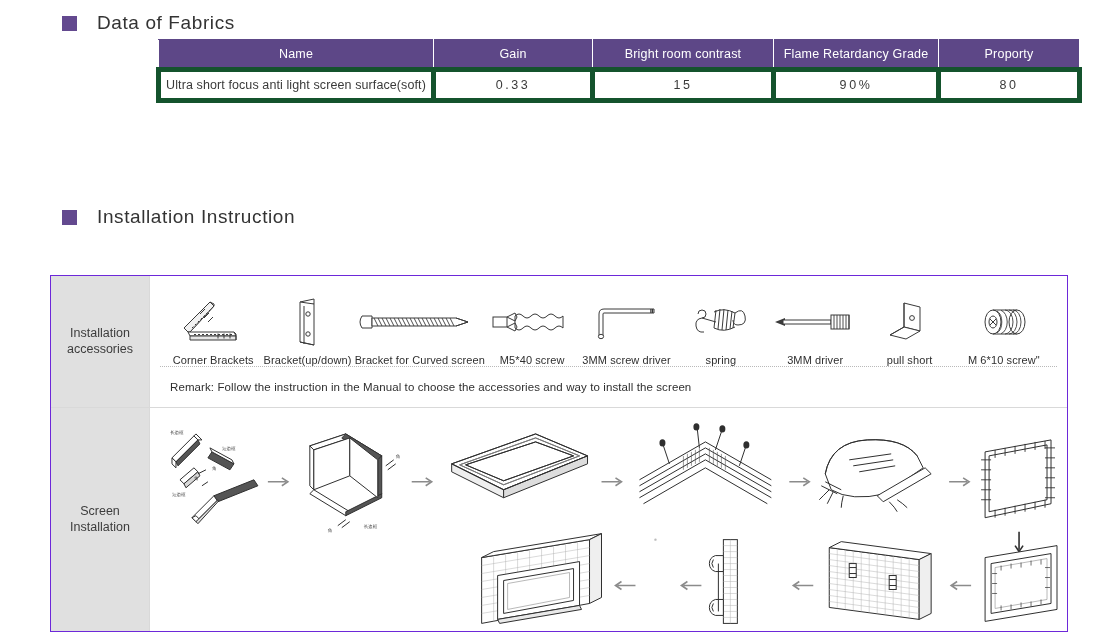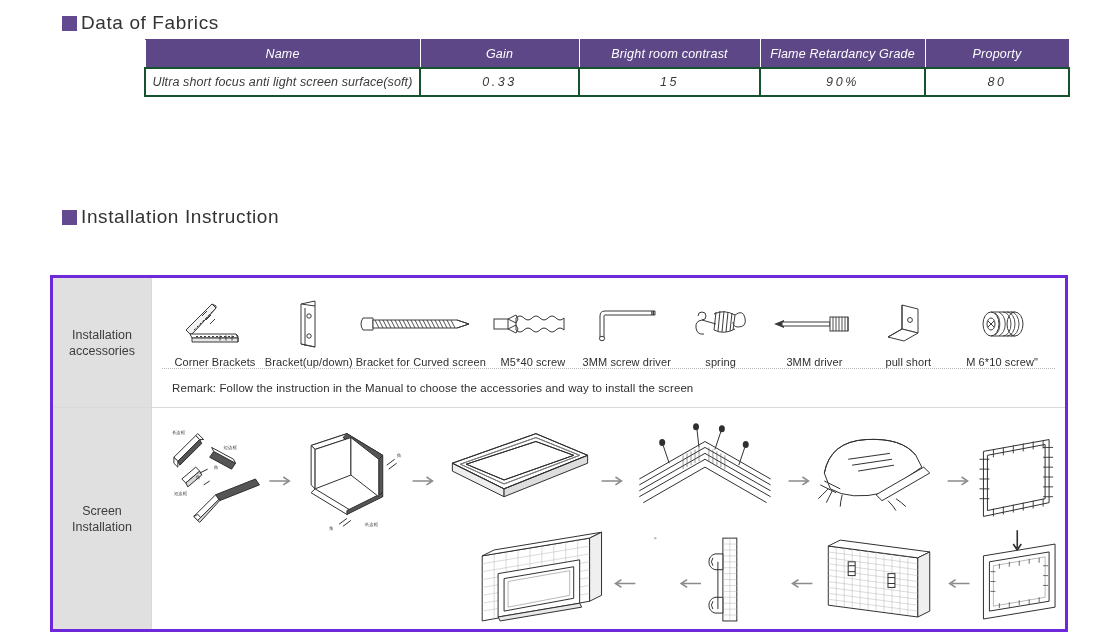--- a/index.html
+++ b/index.html
@@ -14,21 +14,21 @@
     color: #333333;
     position: relative;
     overflow: hidden;
   }
 
   
   .section-heading {
     position: absolute;
     display: flex;
     align-items: center;
-    gap: 4px;
+    gap: 20px;
     justify-content: flex-end;
   }
   .bullet-square {
     width: 15px;
     height: 15px;
     background: #63498f;
     flex: 0 0 auto;
   }
   .heading-text {
     font-size: 19px;
@@ -36,60 +36,59 @@
     letter-spacing: 0.6px;
     white-space: nowrap;
   }
 
   #heading-fabrics { left: 62px; top: 12px; }
   #heading-install { left: 62px; top: 206px; }
 
   
   #fabrics-table-wrap {
     position: absolute;
-    left: 144px;
+    left: 156px;
     top: 39px;
     width: 926px;
-    font-style: italic;
   }
   table.fabrics {
     border-collapse: collapse;
     width: 100%;
     table-layout: fixed;
   }
   table.fabrics th {
     background: #5d4787;
     color: #ffffff;
     font-weight: normal;
     font-size: 12.5px;
     height: 25px;
     border: 1px solid #ffffff;
     border-top: 1px solid #5d4787;
     text-align: center;
     letter-spacing: 0.2px;
   }
   table.fabrics td {
-    border: 2px solid #14532d;
+    border: 5px solid #14532d;
     height: 24px;
     text-align: center;
     font-size: 12.5px;
     color: #3a3a3a;
     background: #ffffff;
   }
   td.cell-name { font-size: 12px; letter-spacing: 0.1px; }
   td.cell-num { font-size: 13px; letter-spacing: 2.6px; }
 
   
   #install-block {
     position: absolute;
     left: 50px;
     top: 275px;
     width: 1018px;
     height: 357px;
-    border: 3px solid #6d28d9;
+    border: 1px solid #6d28d9;
     box-sizing: border-box;
     display: flex;
     flex-direction: column;
     background: #ffffff;
   }
   .inst-row { display: flex; }
   #row-accessories { height: 131px; border-bottom: 1px solid #d9d9d9; }
   #row-screen { height: 224px; }
 
   .row-label {

